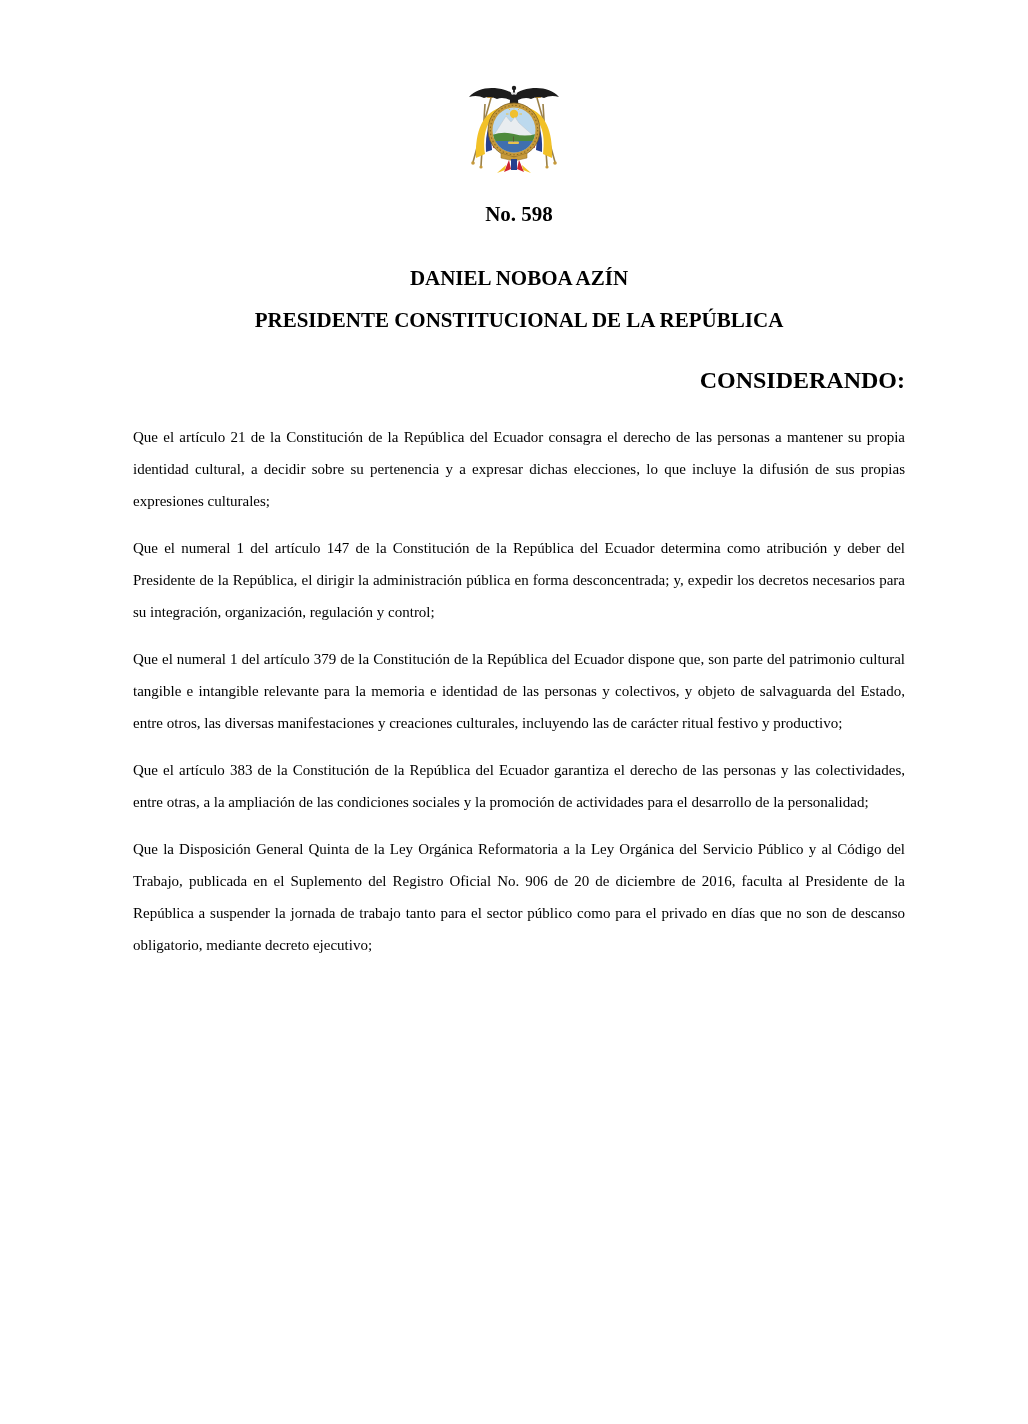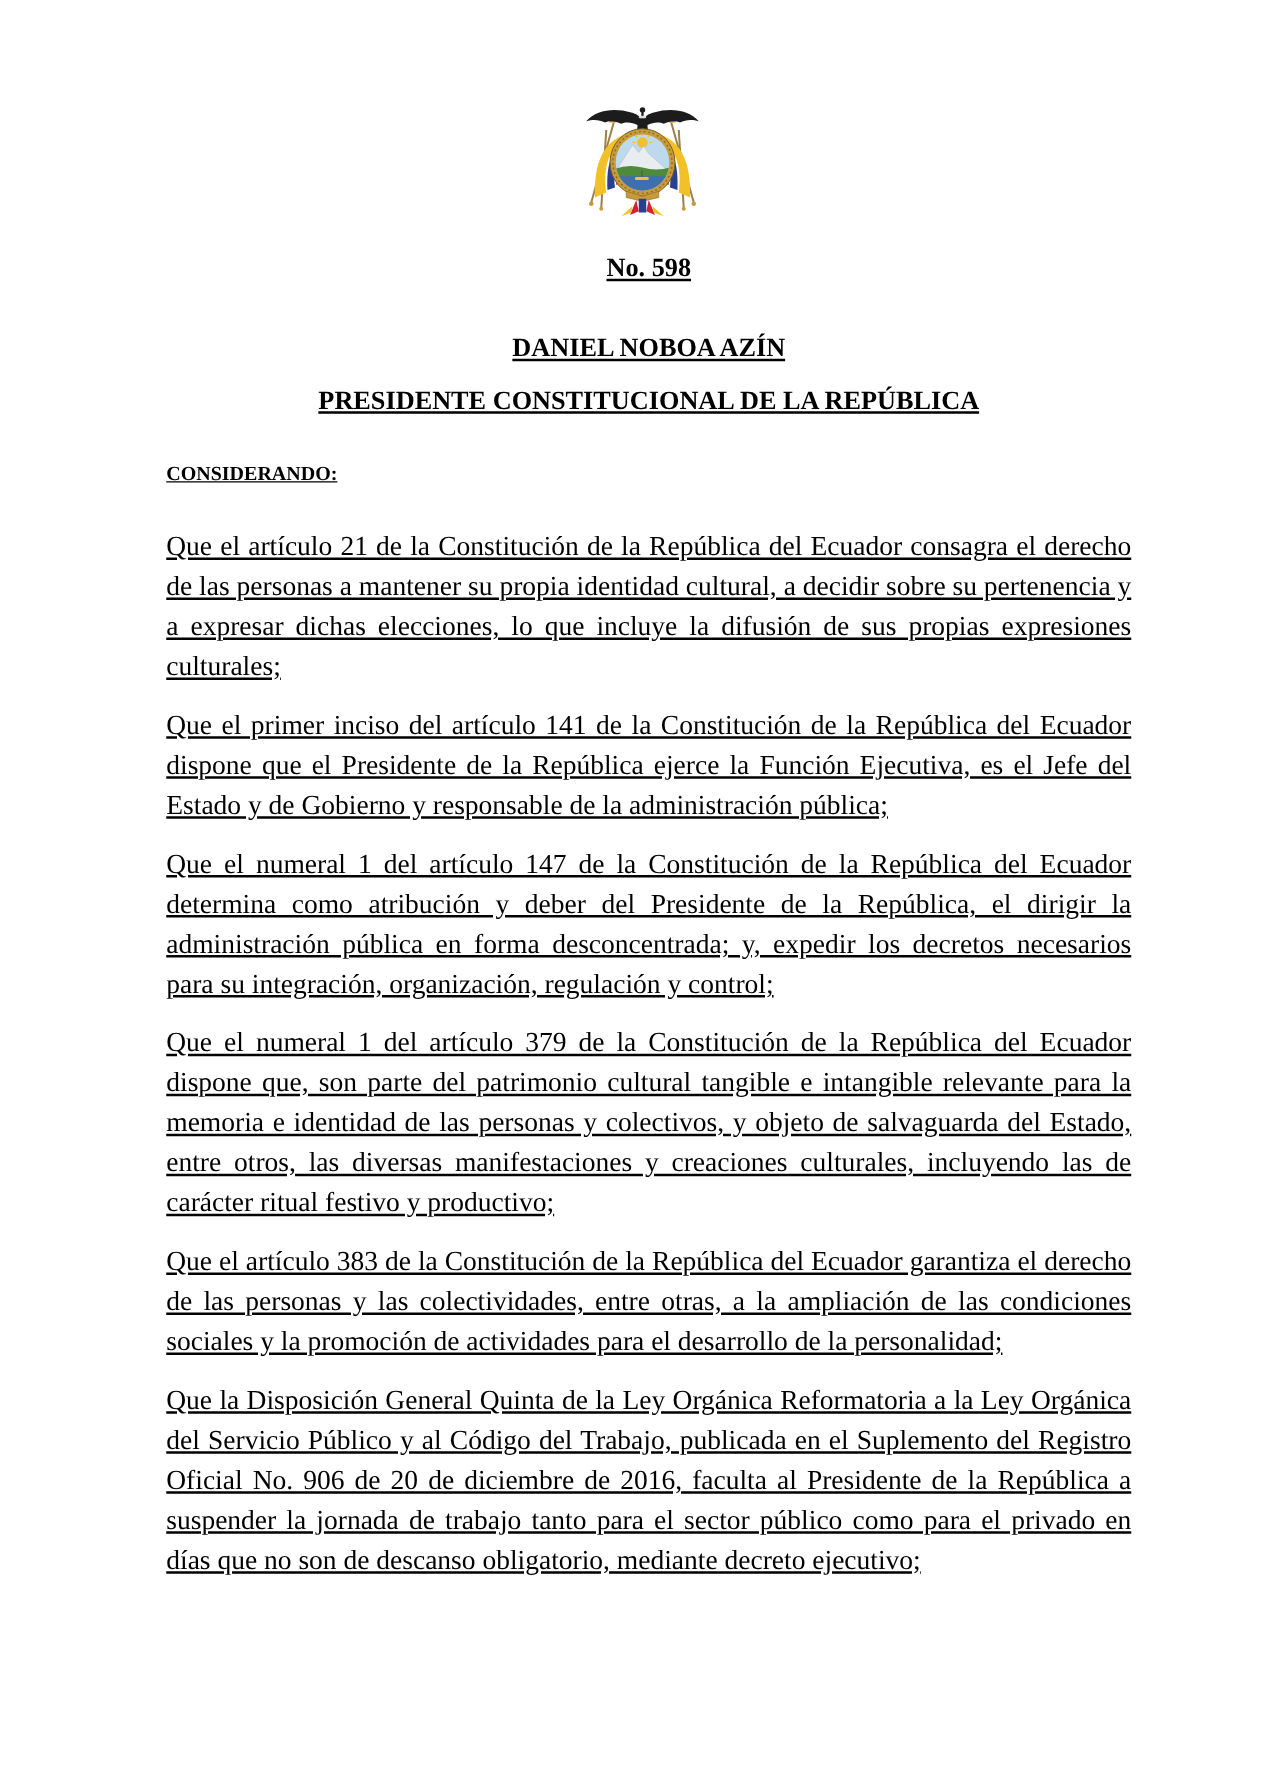--- a/index.html
+++ b/index.html
@@ -17,42 +17,41 @@
     overflow: hidden;
   }
   .coat {
     width: 106px;
     height: 92px;
     margin: 84px auto 0 auto;
   }
   .content-col {
     margin-left: 133px;
     width: 772px;
-    text-decoration: underline;
   }
   .h-line {
     margin: 0;
     text-align: center;
     font-weight: bold;
     font-size: 21px;
     line-height: 22px;
   }
   .decree-number    { margin-top: 27px; margin-bottom: 23px; }
   .president-name   { margin-bottom: 20px; margin-top: 42px; }
   .president-title  { margin-bottom: 36px; }
   .section-heading  {
     margin: 0 0 28px 0;
-    text-align: left;
+    text-align: right;
     font-weight: bold;
-    font-size: 16px;
+    font-size: 24px;
     line-height: 26px;
   }
   .recitals p {
     margin: 0 0 15px 0;
-    font-size: 22px;
+    font-size: 15px;
     line-height: 32px;
     text-align: justify;
   }
 </style>
 </head>
 <body>
 
 <div class="page">
 
   <div class="coat">
@@ -121,21 +120,20 @@
   </div>
 
   <div class="content-col">
     <p class="h-line decree-number">No. 598</p>
     <p class="h-line president-name">DANIEL NOBOA AZÍN</p>
     <p class="h-line president-title">PRESIDENTE CONSTITUCIONAL DE LA REPÚBLICA</p>
     <p class="section-heading">CONSIDERANDO:</p>
 
     <div class="recitals">
       <p>Que el artículo 21 de la Constitución de la República del Ecuador consagra el derecho de las personas a mantener su propia identidad cultural, a decidir sobre su pertenencia y a expresar dichas elecciones, lo que incluye la difusión de sus propias expresiones culturales;</p>
-      <p>Que el primer inciso del artículo 141 de la Constitución de la República del Ecuador dispone que el Presidente de la República ejerce la Función Ejecutiva, es el Jefe del Estado y de Gobierno y responsable de la administración pública;</p>
       <p>Que el numeral 1 del artículo 147 de la Constitución de la República del Ecuador determina como atribución y deber del Presidente de la República, el dirigir la administración pública en forma desconcentrada; y, expedir los decretos necesarios para su integración, organización, regulación y control;</p>
       <p>Que el numeral 1 del artículo 379 de la Constitución de la República del Ecuador dispone que, son parte del patrimonio cultural tangible e intangible relevante para la memoria e identidad de las personas y colectivos, y objeto de salvaguarda del Estado, entre otros, las diversas manifestaciones y creaciones culturales, incluyendo las de carácter ritual festivo y productivo;</p>
       <p>Que el artículo 383 de la Constitución de la República del Ecuador garantiza el derecho de las personas y las colectividades, entre otras, a la ampliación de las condiciones sociales y la promoción de actividades para el desarrollo de la personalidad;</p>
       <p>Que la Disposición General Quinta de la Ley Orgánica Reformatoria a la Ley Orgánica del Servicio Público y al Código del Trabajo, publicada en el Suplemento del Registro Oficial No. 906 de 20 de diciembre de 2016, faculta al Presidente de la República a suspender la jornada de trabajo tanto para el sector público como para el privado en días que no son de descanso obligatorio, mediante decreto ejecutivo;</p>
     </div>
   </div>
 
 </div>
 
 </body></html>

